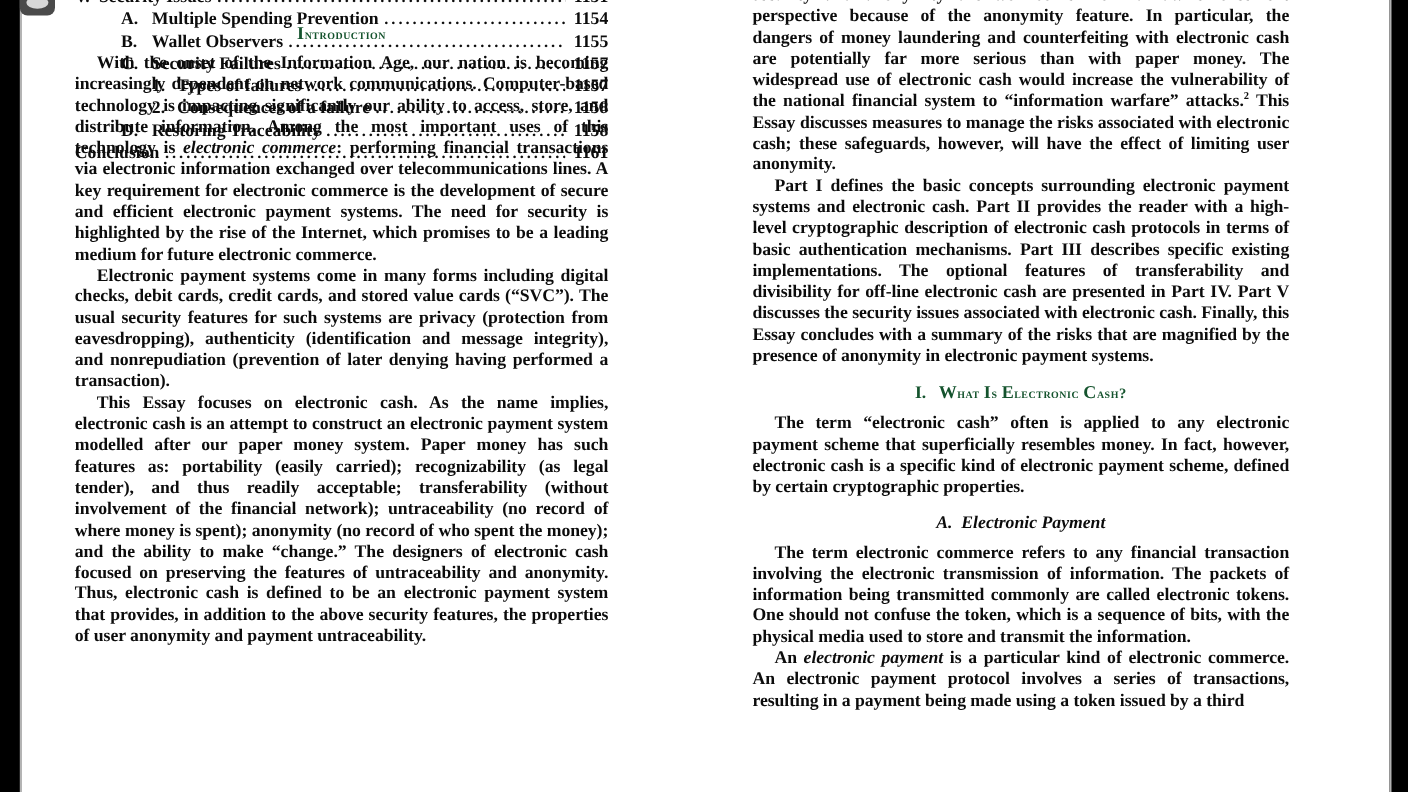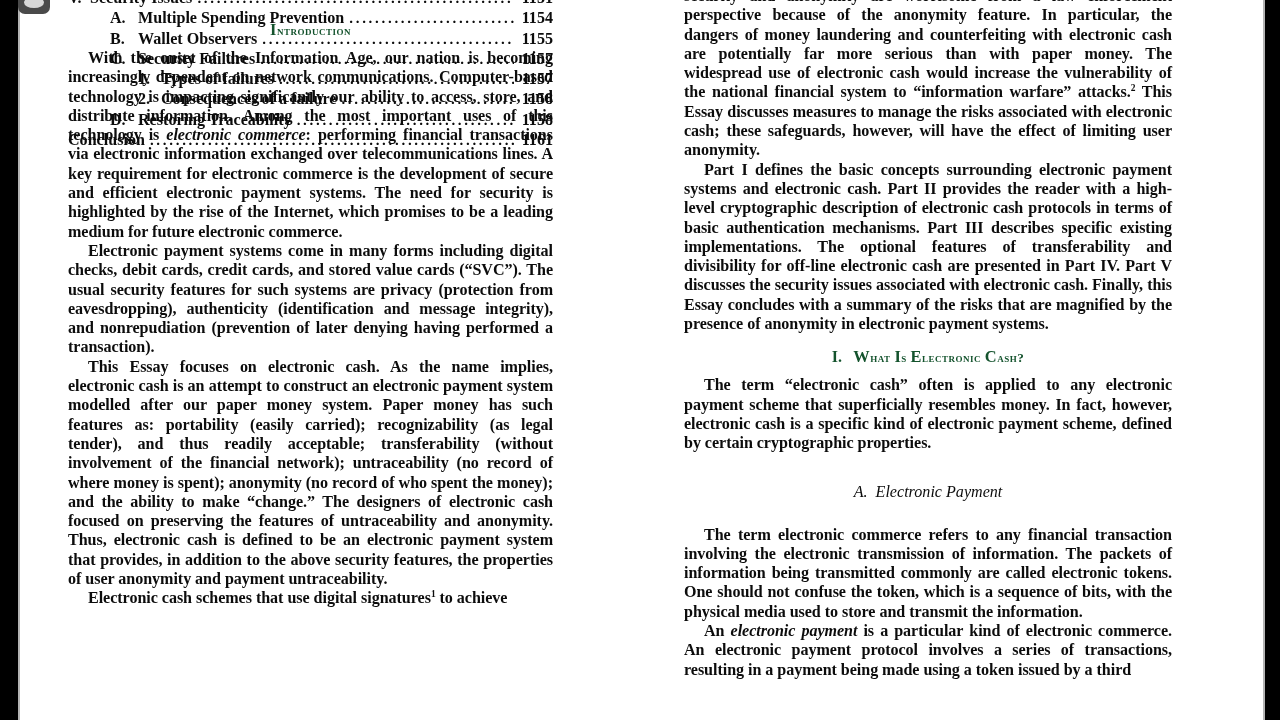--- a/index.html
+++ b/index.html
@@ -117,25 +117,25 @@
   .head-caps .lead {
     font-size: 16.4px;
   }
   .head-num {
     font-variant: normal;
     font-size: 16px;
     letter-spacing: 0;
   }
   .head-ital {
     text-align: center;
-    font-weight: 400;
+    font-weight: 700;
     font-style: italic;
     color: #0c0c0c;
     font-size: 16.1px;
-    margin: 16px;
+    margin: 0;
   }
   .head-ital .hi-num {
     font-style: italic;
   }
 
   
   .toc { position: absolute; left: 0; top: 0; width: 485px; }
   .toc-row {
     display: flex;
     align-items: baseline;
@@ -261,21 +261,20 @@
             </div>
           </div>
 
         <div id="left-body">
             <div class="gap-intro"></div>
             <p class="head-caps"><span class="lead">I</span><span>ntroduction</span></p>
             <div class="gap-small"></div>
             <p class="bodytext indent"><span>With the onset of the Information Age, our nation is becoming increasingly dependent on network communications. Computer-based technology is impacting significantly our ability to access, store, and distribute information. Among the most important uses of this technology is </span><i>electronic commerce</i><span>: performing financial transactions via electronic information exchanged over telecommunications lines. A key requirement for electronic commerce is the development of secure and efficient electronic payment systems. The need for security is highlighted by the rise of the Internet, which promises to be a leading medium for future electronic commerce.</span></p>
             <p class="bodytext indent">Electronic payment systems come in many forms including digital checks, debit cards, credit cards, and stored value cards (“SVC”). The usual security features for such systems are privacy (protection from eavesdropping), authenticity (identification and message integrity), and nonrepudiation (prevention of later denying having performed a transaction).</p>
             <p class="bodytext indent">This Essay focuses on electronic cash. As the name implies, electronic cash is an attempt to construct an electronic payment system modelled after our paper money system. Paper money has such features as: portability (easily carried); recognizability (as legal tender), and thus readily acceptable; transferability (without involvement of the financial network); untraceability (no record of where money is spent); anonymity (no record of who spent the money); and the ability to make “change.” The designers of electronic cash focused on preserving the features of untraceability and anonymity. Thus, electronic cash is defined to be an electronic payment system that provides, in addition to the above security features, the properties of user anonymity and payment untraceability.</p>
-            <p class="bodytext indent"><span>Electronic cash schemes that use digital signatures</span><sup>1</sup><span> to achieve</span></p>
           </div>
 
       </div>
 
       <div class="col right">
         <div id="right-body" style="margin-top: -14px;">
             <p class="bodytext"><span>security and anonymity are worrisome from a law enforcement perspective because of the anonymity feature. In particular, the dangers of money laundering and counterfeiting with electronic cash are potentially far more serious than with paper money. The widespread use of electronic cash would increase the vulnerability of the national financial system to “information warfare” attacks.</span><sup>2</sup><span> This Essay discusses measures to manage the risks associated with electronic cash; these safeguards, however, will have the effect of limiting user anonymity.</span></p>
             <p class="bodytext indent">Part I defines the basic concepts surrounding electronic payment systems and electronic cash. Part II provides the reader with a high-level cryptographic description of electronic cash protocols in terms of basic authentication mechanisms. Part III describes specific existing implementations. The optional features of transferability and divisibility for off-line electronic cash are presented in Part IV. Part V discusses the security issues associated with electronic cash. Finally, this Essay concludes with a summary of the risks that are magnified by the presence of anonymity in electronic payment systems.</p>
             <div class="gap-head"></div>
             <p class="head-caps"><span class="head-num">I.</span>&nbsp;&nbsp;&nbsp;<span class="lead">W</span><span>hat </span><span class="lead">I</span><span>s </span><span class="lead">E</span><span>lectronic </span><span class="lead">C</span><span>ash?</span></p>

